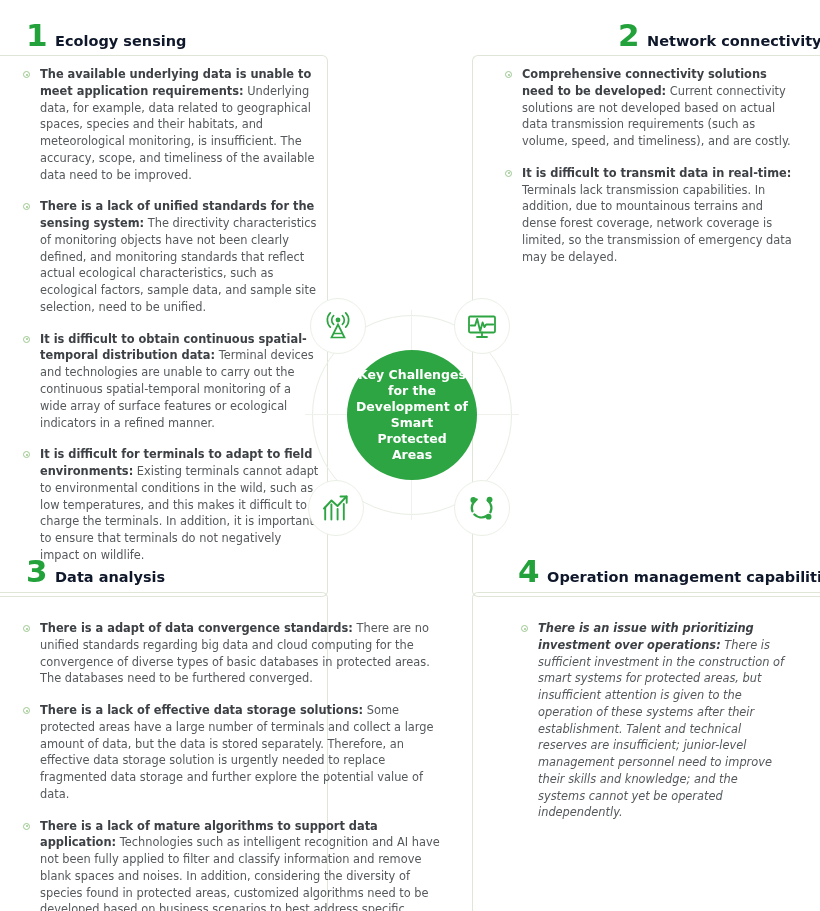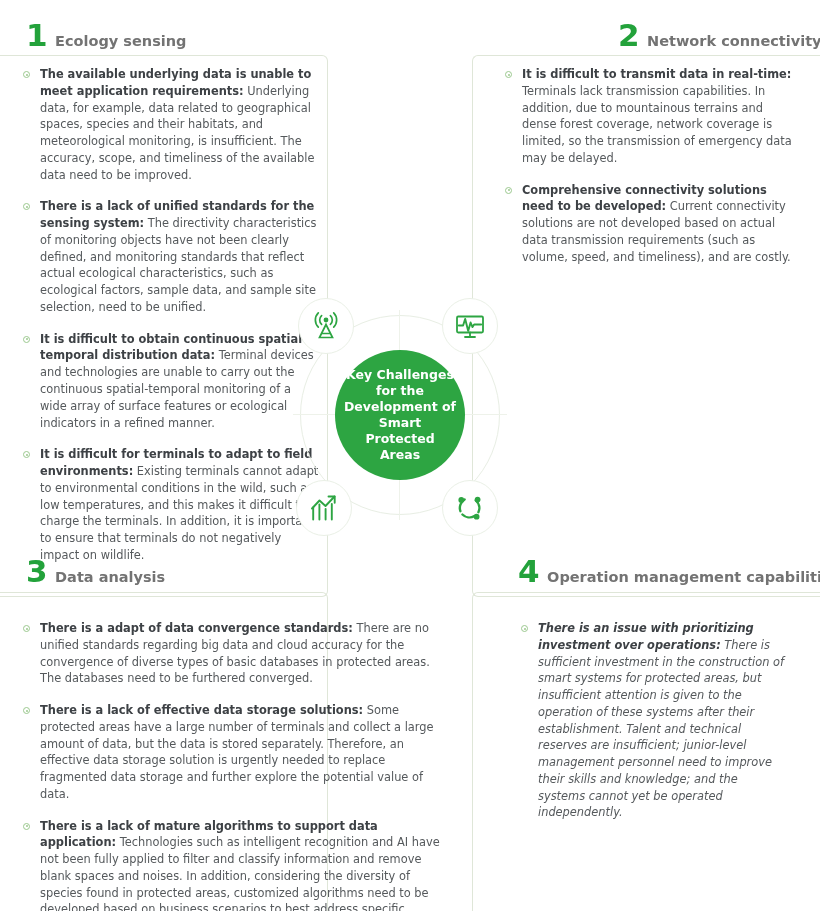--- a/index.html
+++ b/index.html
@@ -33,21 +33,21 @@
   .sec-num {
     font-size: 31px;
     font-weight: bold;
     color: #23a23b;
     line-height: 1;
     letter-spacing: -0.5px;
   }
   .sec-title {
     font-size: 14.5px;
     font-weight: bold;
-    color: #737373;
+    color: #0f172a;
     margin-left: 8px;
     line-height: 1;
   }
 
   
   .bullets {
     position: absolute;
     box-sizing: border-box;
   }
   .bullet {
@@ -83,21 +83,21 @@
   }
   .bullet b {
     font-weight: bold;
     color: #3d4145;
     text-align: center;
   }
 
   
   #center-diagram {
     position: absolute;
-    left: 285px;
+    left: 297px;
     top: 290px;
     width: 230px;
     height: 250px;
   }
   .outer-ring {
     position: absolute;
     left: 15px;
     top: 25px;
     width: 200px;
     height: 200px;
@@ -197,32 +197,32 @@
   </div>
   <div class="bullet">
     <span class="dot"></span>
     <b>It is difficult for terminals to adapt to field environments:</b><span> Existing terminals cannot adapt to environmental conditions in the wild, such as low temperatures, and this makes it difficult to charge the terminals. In addition, it is important to ensure that terminals do not negatively impact on wildlife.</span>
   </div>
 </div>
 
 <div class="bullets" style="left:504px; top:66px; width:290px;">
   <div class="bullet">
     <span class="dot"></span>
+    <b>Comprehensive connectivity solutions need to be developed:</b><span> Current connectivity solutions are not developed based on actual data transmission requirements (such as volume, speed, and timeliness), and are costly.</span>
+  </div>
+  <div class="bullet">
+    <span class="dot"></span>
     <b>It is difficult to transmit data in real-time:</b><span> Terminals lack transmission capabilities. In addition, due to mountainous terrains and dense forest coverage, network coverage is limited, so the transmission of emergency data may be delayed.</span>
   </div>
-  <div class="bullet">
-    <span class="dot"></span>
-    <b>Comprehensive connectivity solutions need to be developed:</b><span> Current connectivity solutions are not developed based on actual data transmission requirements (such as volume, speed, and timeliness), and are costly.</span>
-  </div>
 </div>
 
 <div class="bullets" style="left:22px; top:620px; width:420px;">
   <div class="bullet">
     <span class="dot"></span>
-    <b>There is a adapt of data convergence standards:</b><span> There are no unified standards regarding big data and cloud accuracy for the convergence of diverse types of basic databases in protected areas. The databases need to be furthered converged.</span>
+    <b>There is a adapt of data convergence standards:</b><span> There are no unified standards regarding big data and cloud computing for the convergence of diverse types of basic databases in protected areas. The databases need to be furthered converged.</span>
   </div>
   <div class="bullet">
     <span class="dot"></span>
     <b>There is a lack of effective data storage solutions:</b><span> Some protected areas have a large number of terminals and collect a large amount of data, but the data is stored separately. Therefore, an effective data storage solution is urgently needed to replace fragmented data storage and further explore the potential value of data.</span>
   </div>
   <div class="bullet">
     <span class="dot"></span>
     <b>There is a lack of mature algorithms to support data application:</b><span> Technologies such as intelligent recognition and AI have not been fully applied to filter and classify information and remove blank spaces and noises. In addition, considering the diversity of species found in protected areas, customized algorithms need to be developed based on business scenarios to best address specific needs.</span>
   </div>
 </div>

